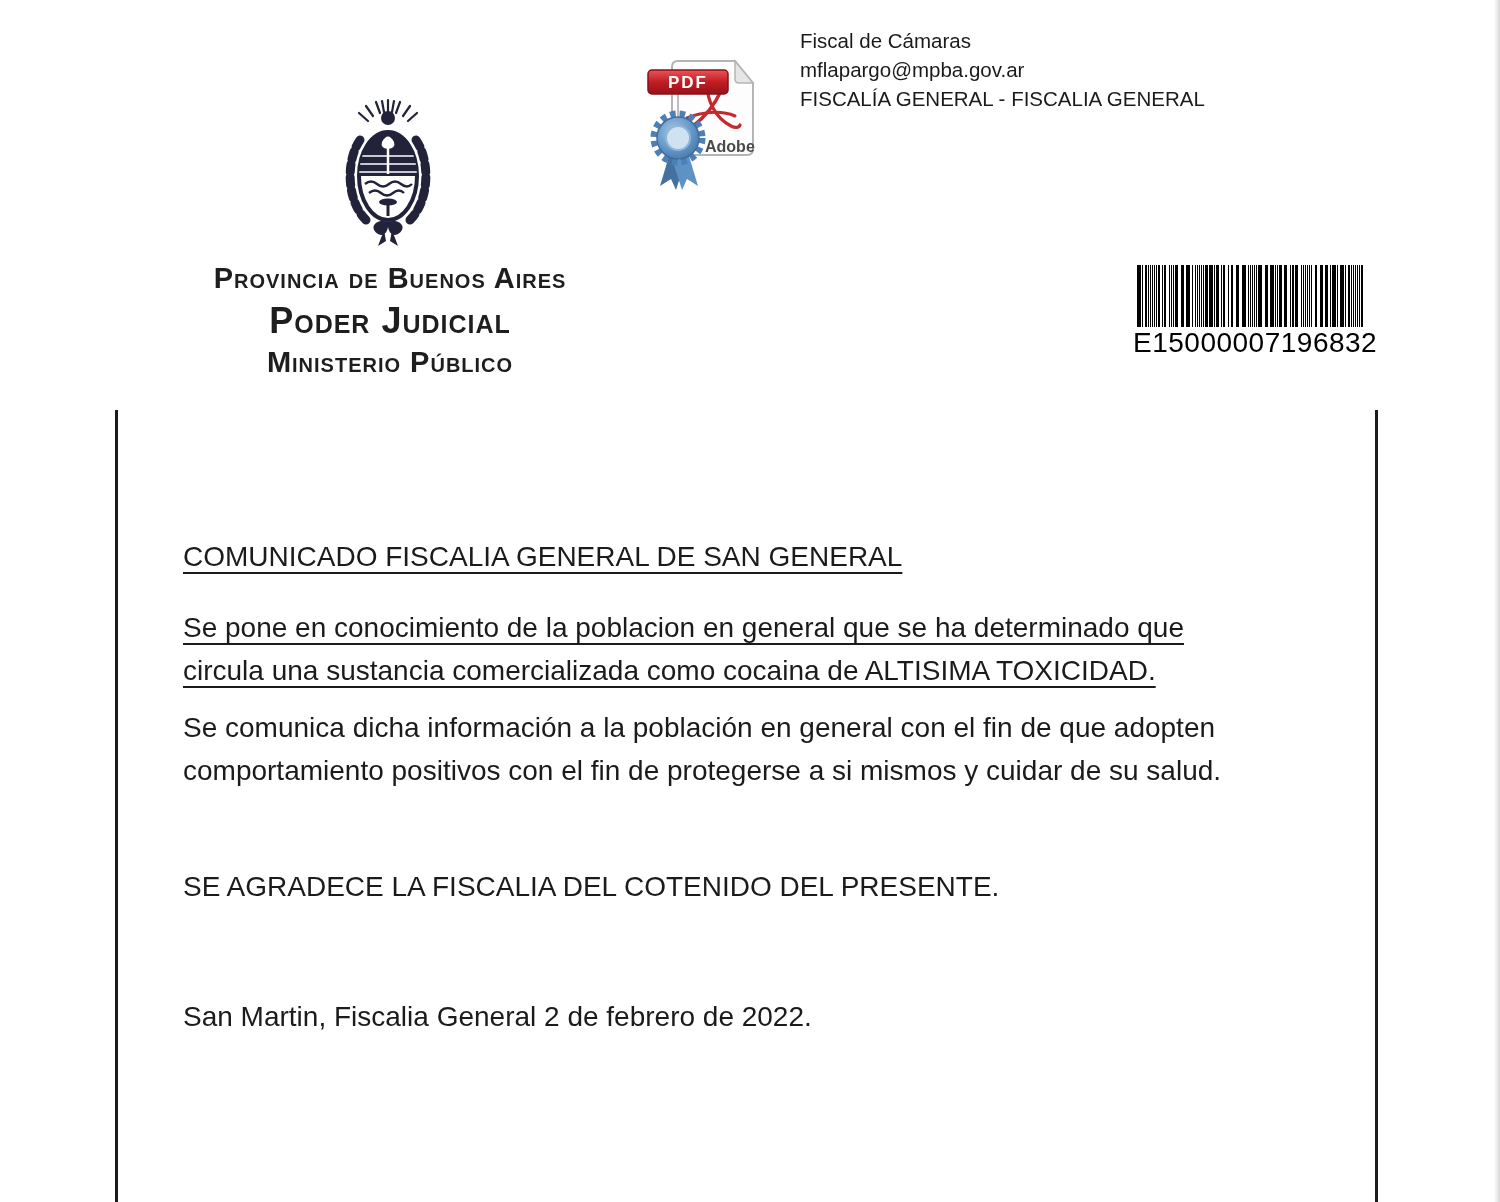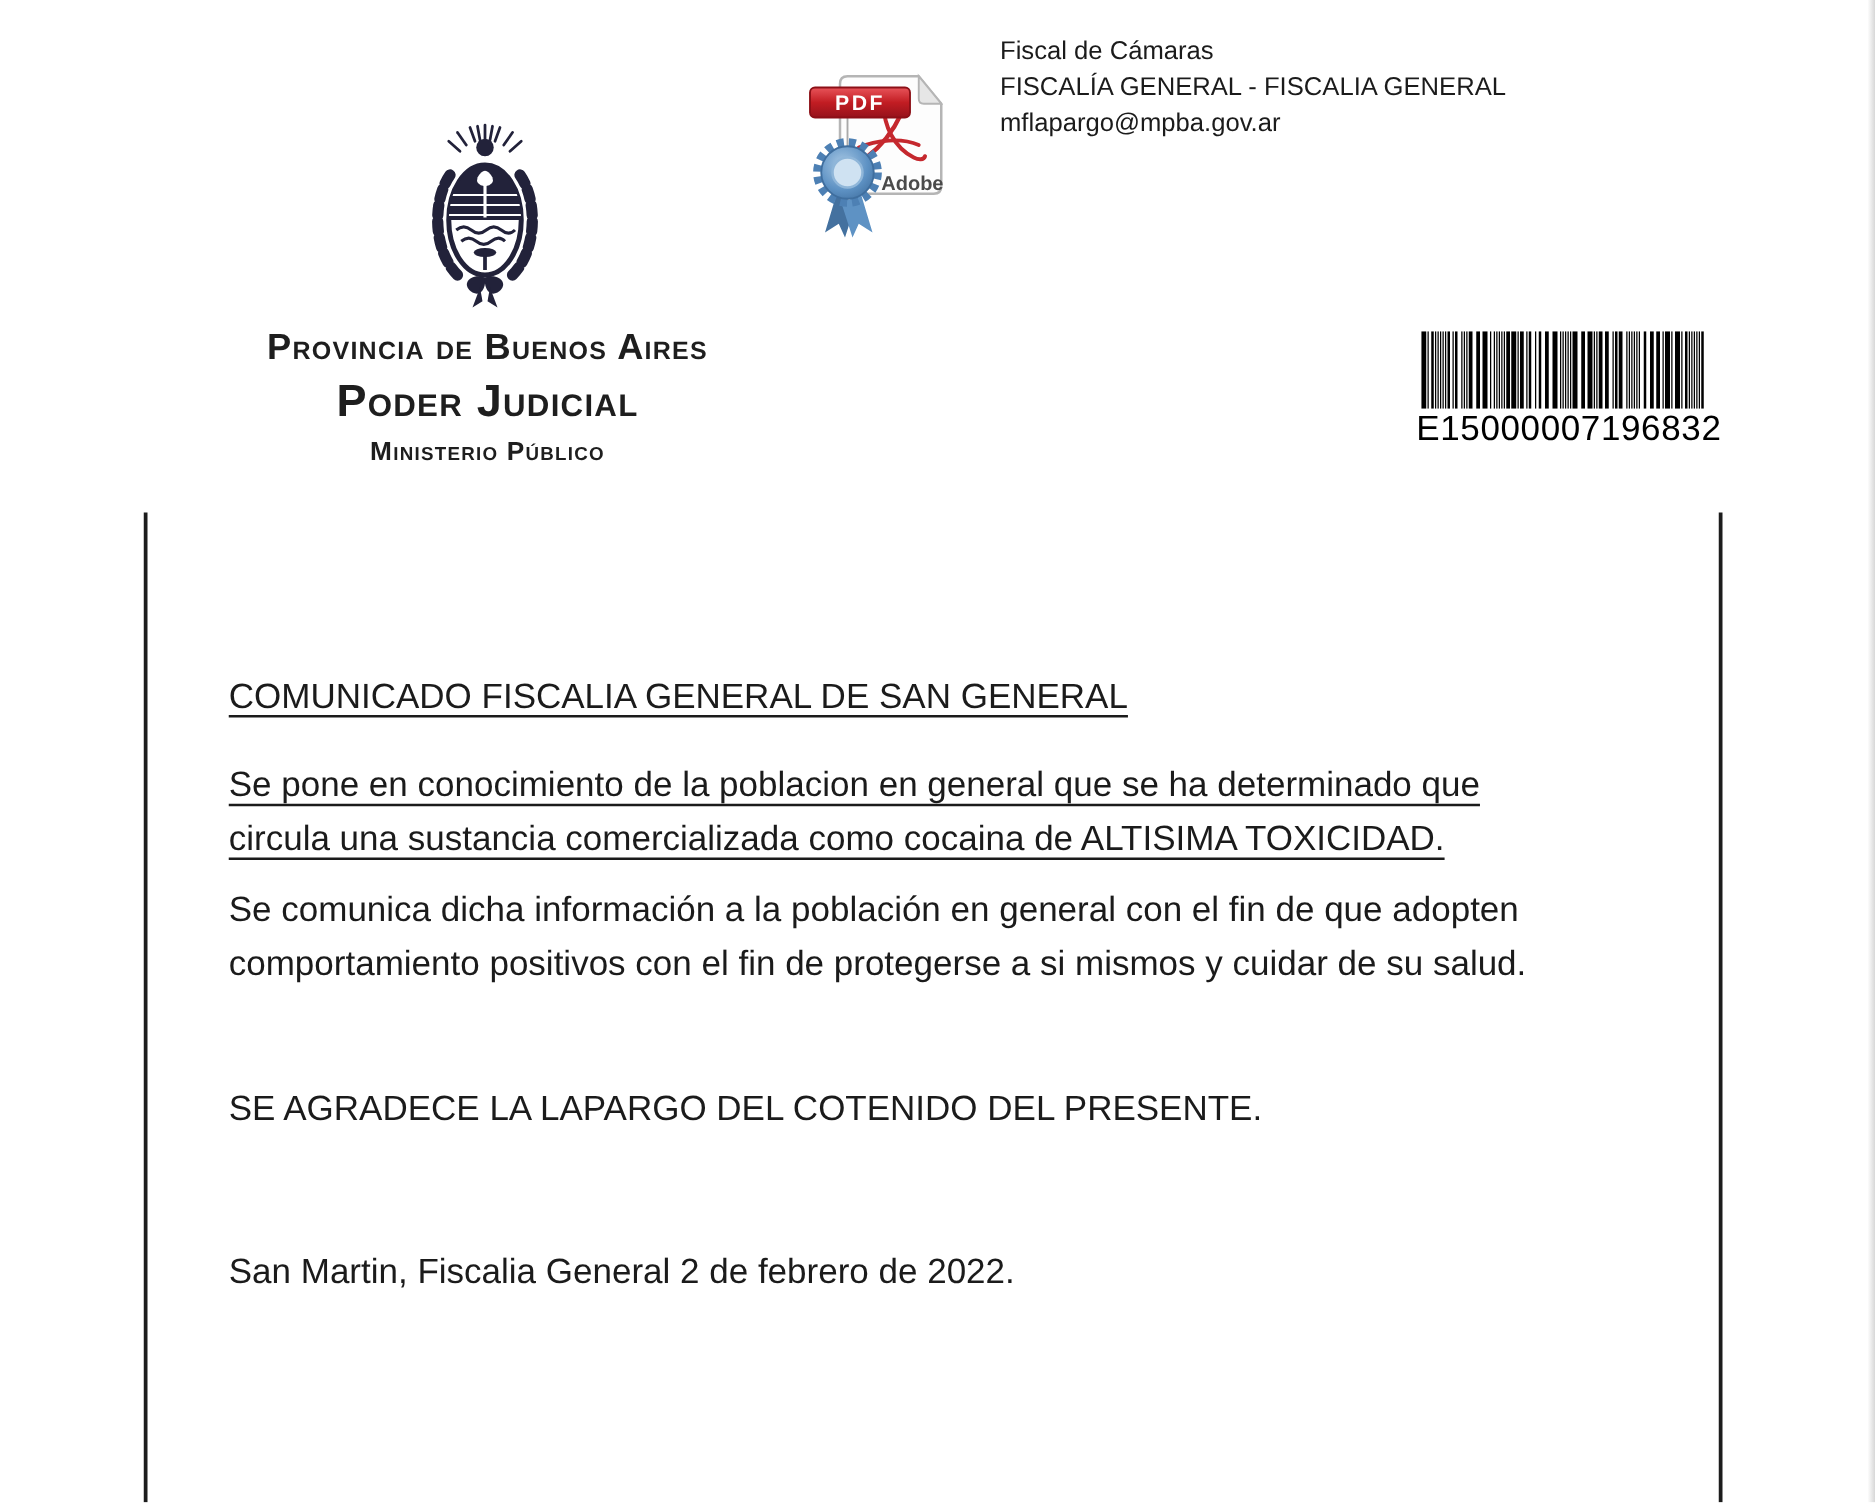--- a/index.html
+++ b/index.html
@@ -13,21 +13,21 @@
     background:linear-gradient(to right,#ffffff,#d7d7d7);
   }
   
   .seal{position:absolute;left:336px;top:98px;width:104px;height:150px;}
   .org-lines{
     position:absolute;left:110px;top:258px;width:560px;text-align:center;
     font-weight:bold;font-variant:small-caps;color:#1e1e1e;
   }
   .org-line1{font-size:29px;letter-spacing:1px;line-height:40px;}
   .org-line2{font-size:36px;letter-spacing:1px;line-height:40px;margin-top:3px;}
-  .org-line3{font-size:21px;letter-spacing:1px;line-height:38px;margin-top:2px;}
+  .org-line3{font-size:29px;letter-spacing:1px;line-height:38px;margin-top:2px;}
   
   .pdf-icon{position:absolute;left:645px;top:56px;width:115px;height:142px;}
   
   .contact{position:absolute;left:800px;top:26px;line-height:29px;}
   .contact-name{font-size:29px;line-height:34px;margin-bottom:6px;}
   .contact-line{font-size:20.5px;}
   
   .barcode{position:absolute;left:1133px;top:265px;width:238px;}
   .barcode-bars{display:flex;align-items:stretch;height:62px;overflow:hidden;width:234px;margin-left:4px;}
   .barcode-bars .bar{background:#000;flex:none;height:100%;}
@@ -140,22 +140,22 @@
       <circle cx="33" cy="82" r="24" fill="none" stroke="#4d80b4" stroke-width="7" stroke-dasharray="5.5 4"></circle>
       <circle cx="33" cy="82" r="21" fill="url(#ros)" stroke="#3f6e9e" stroke-width="1.5"></circle>
       <circle cx="33" cy="82" r="12" fill="#cfe2f2" stroke="#8fb6d9" stroke-width="2"></circle>
 
       <text x="60" y="96" font-family="Liberation Sans, sans-serif" font-size="16" font-weight="600" fill="#4a4a4a">Adobe</text>
     </svg>
   </div>
 
   <div class="contact">
     <div class="contact-line">Fiscal de Cámaras</div>
+    <div class="contact-line">mflapargo@mpba.gov.ar</div>
     <div class="contact-line">FISCALÍA GENERAL - FISCALIA GENERAL</div>
-    <div class="contact-line">mflapargo@mpba.gov.ar</div>
   </div>
 
   <div class="barcode">
     <div class="barcode-bars">
         <div class="bar" style="width: 4px;"></div>
         <div class="gap" style="width: 1px;"></div>
         <div class="bar" style="width: 1px;"></div>
         <div class="gap" style="width: 2px;"></div>
         <div class="bar" style="width: 2px;"></div>
         <div class="gap" style="width: 1px;"></div>
@@ -294,17 +294,17 @@
       </div>
     <div class="barcode-value">E15000007196832</div>
   </div>
 
   <div class="frame">
     <p class="u body-title">COMUNICADO FISCALIA GENERAL DE SAN GENERAL</p>
     <div>
         <p class="para u">Se pone en conocimiento de la poblacion en general que se ha determinado que<br>circula una sustancia comercializada como cocaina de ALTISIMA TOXICIDAD.</p>
         <p class="para">Se comunica dicha información a la población en general con el fin de que adopten<br>comportamiento positivos con el fin de protegerse a si mismos y cuidar de su salud.</p>
       </div>
-    <p class="closing">SE AGRADECE LA LAPARGO DEL COTENIDO DEL PRESENTE.</p>
+    <p class="closing">SE AGRADECE LA FISCALIA DEL COTENIDO DEL PRESENTE.</p>
     <p class="dateline">San Martin, Fiscalia General 2 de febrero de 2022.</p>
   </div>
 
 </div>
 
 </body></html>

